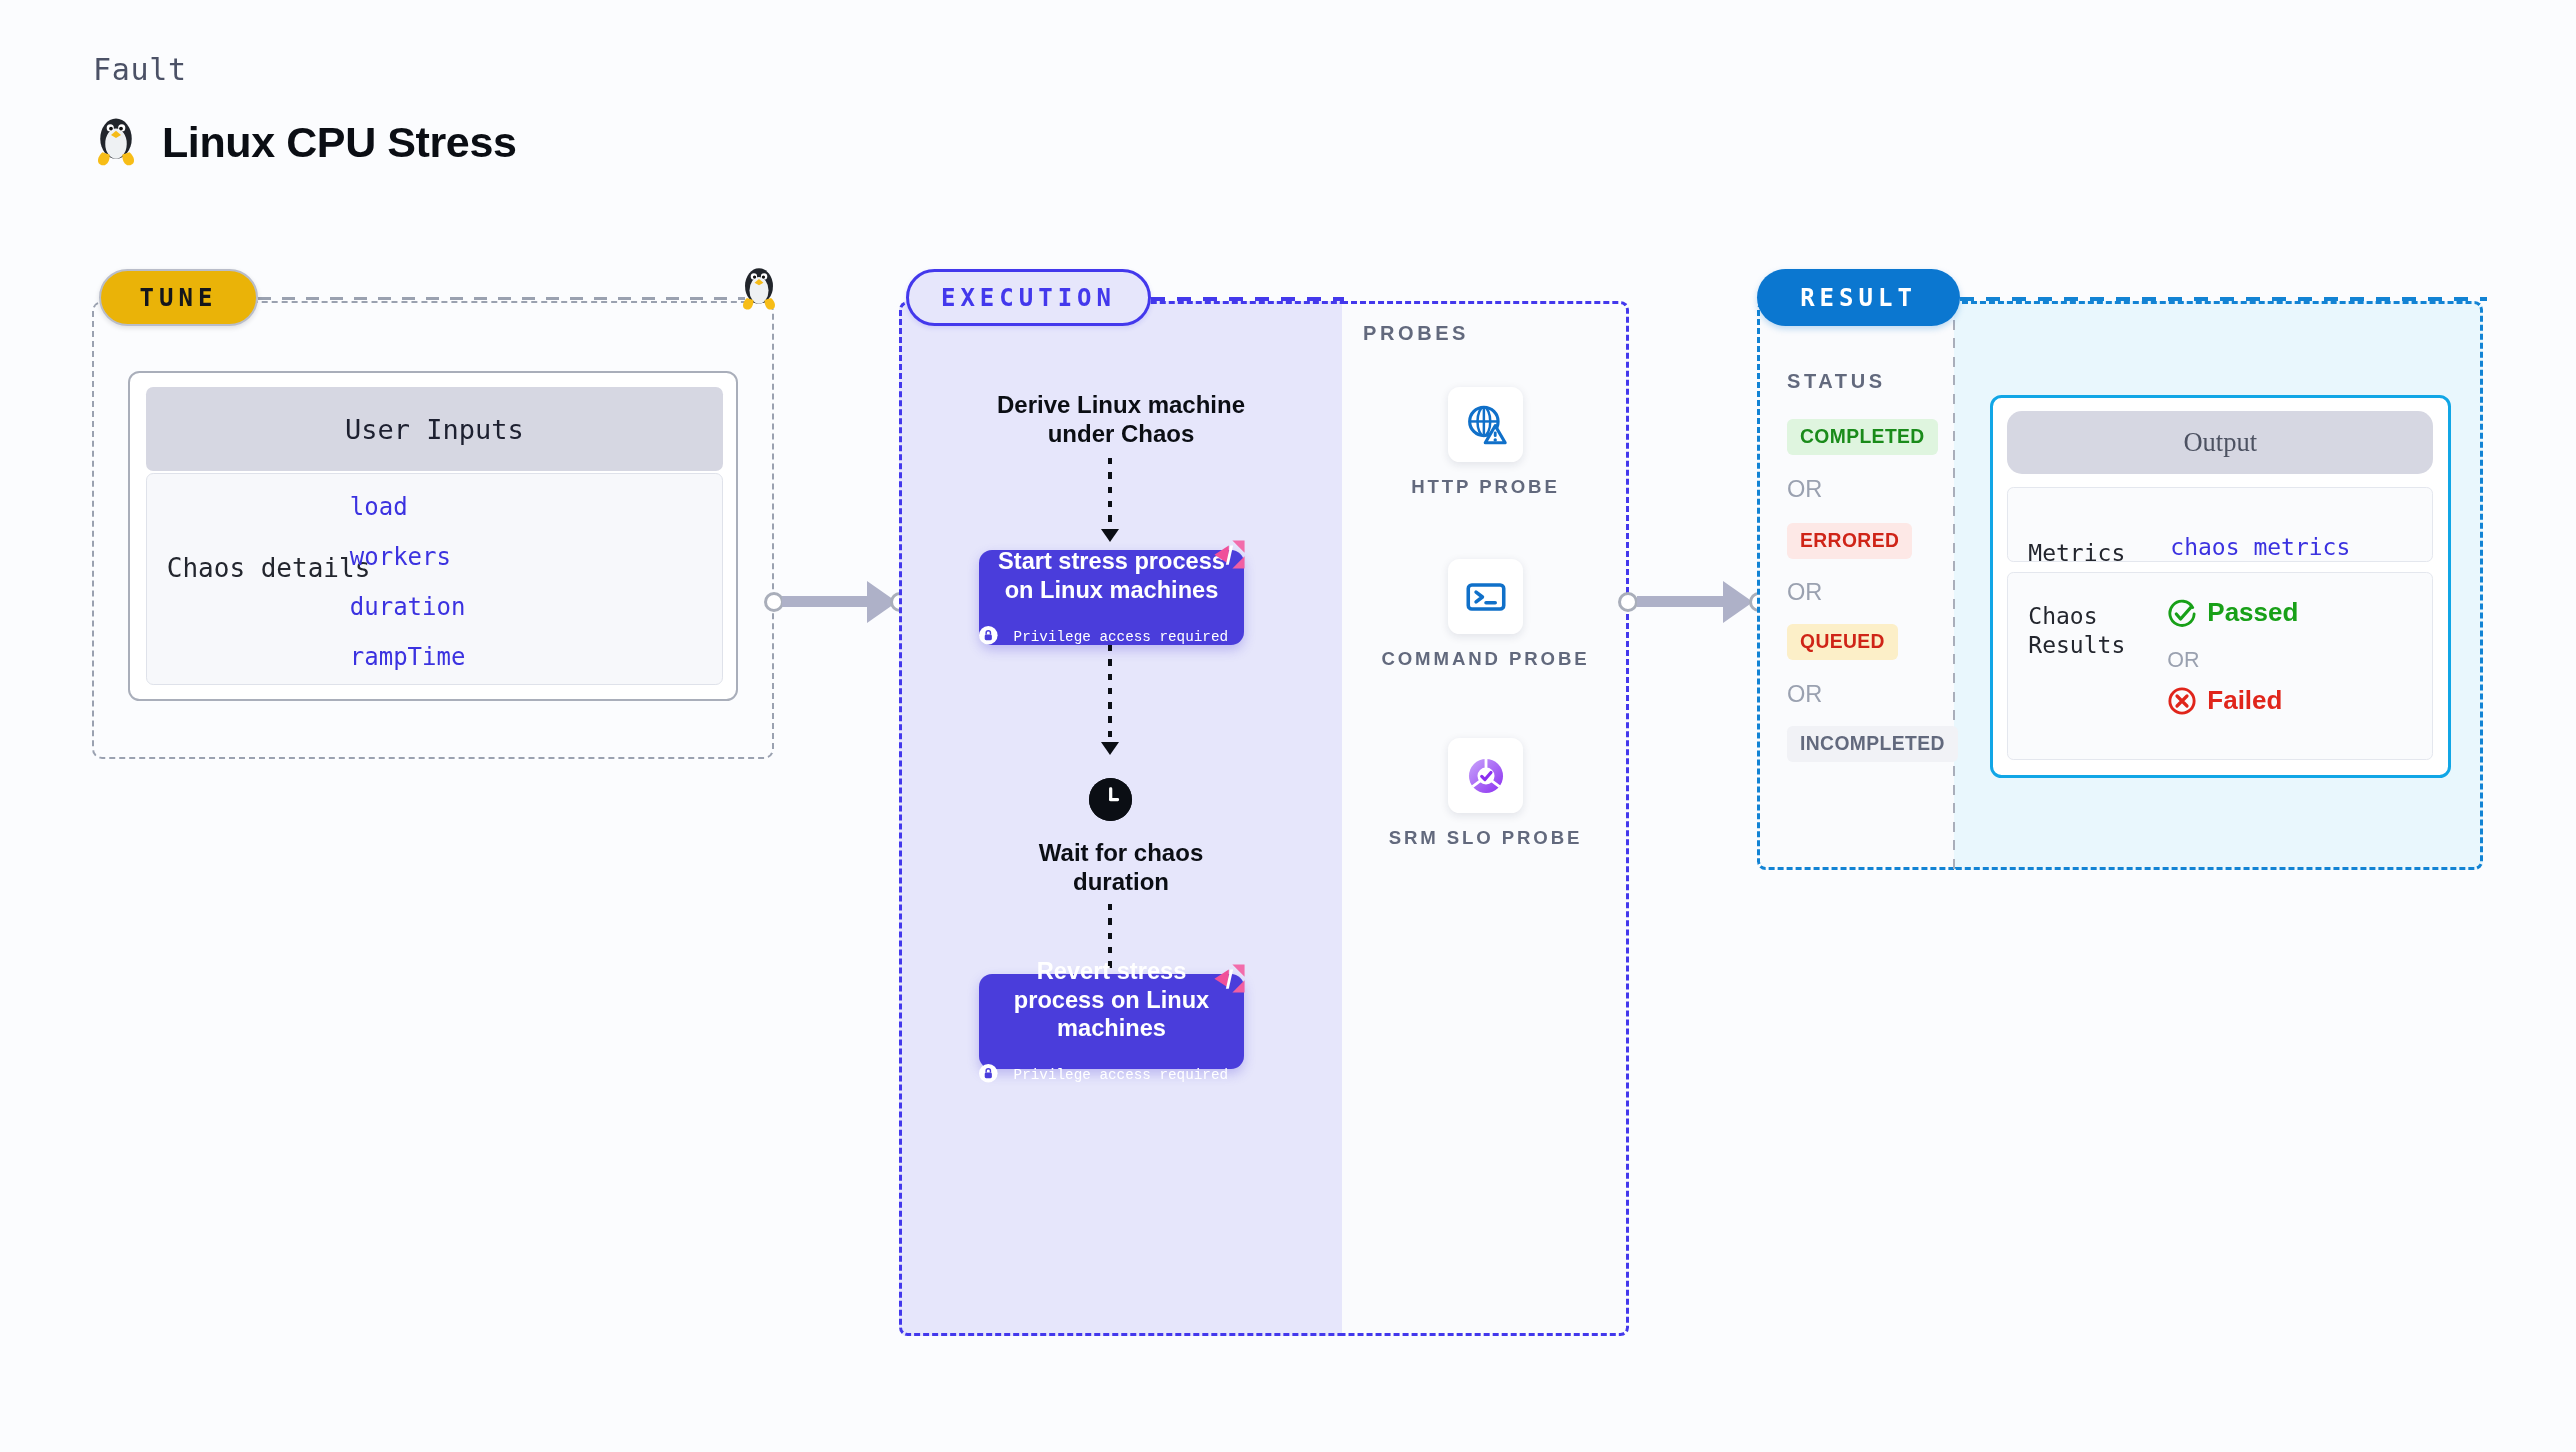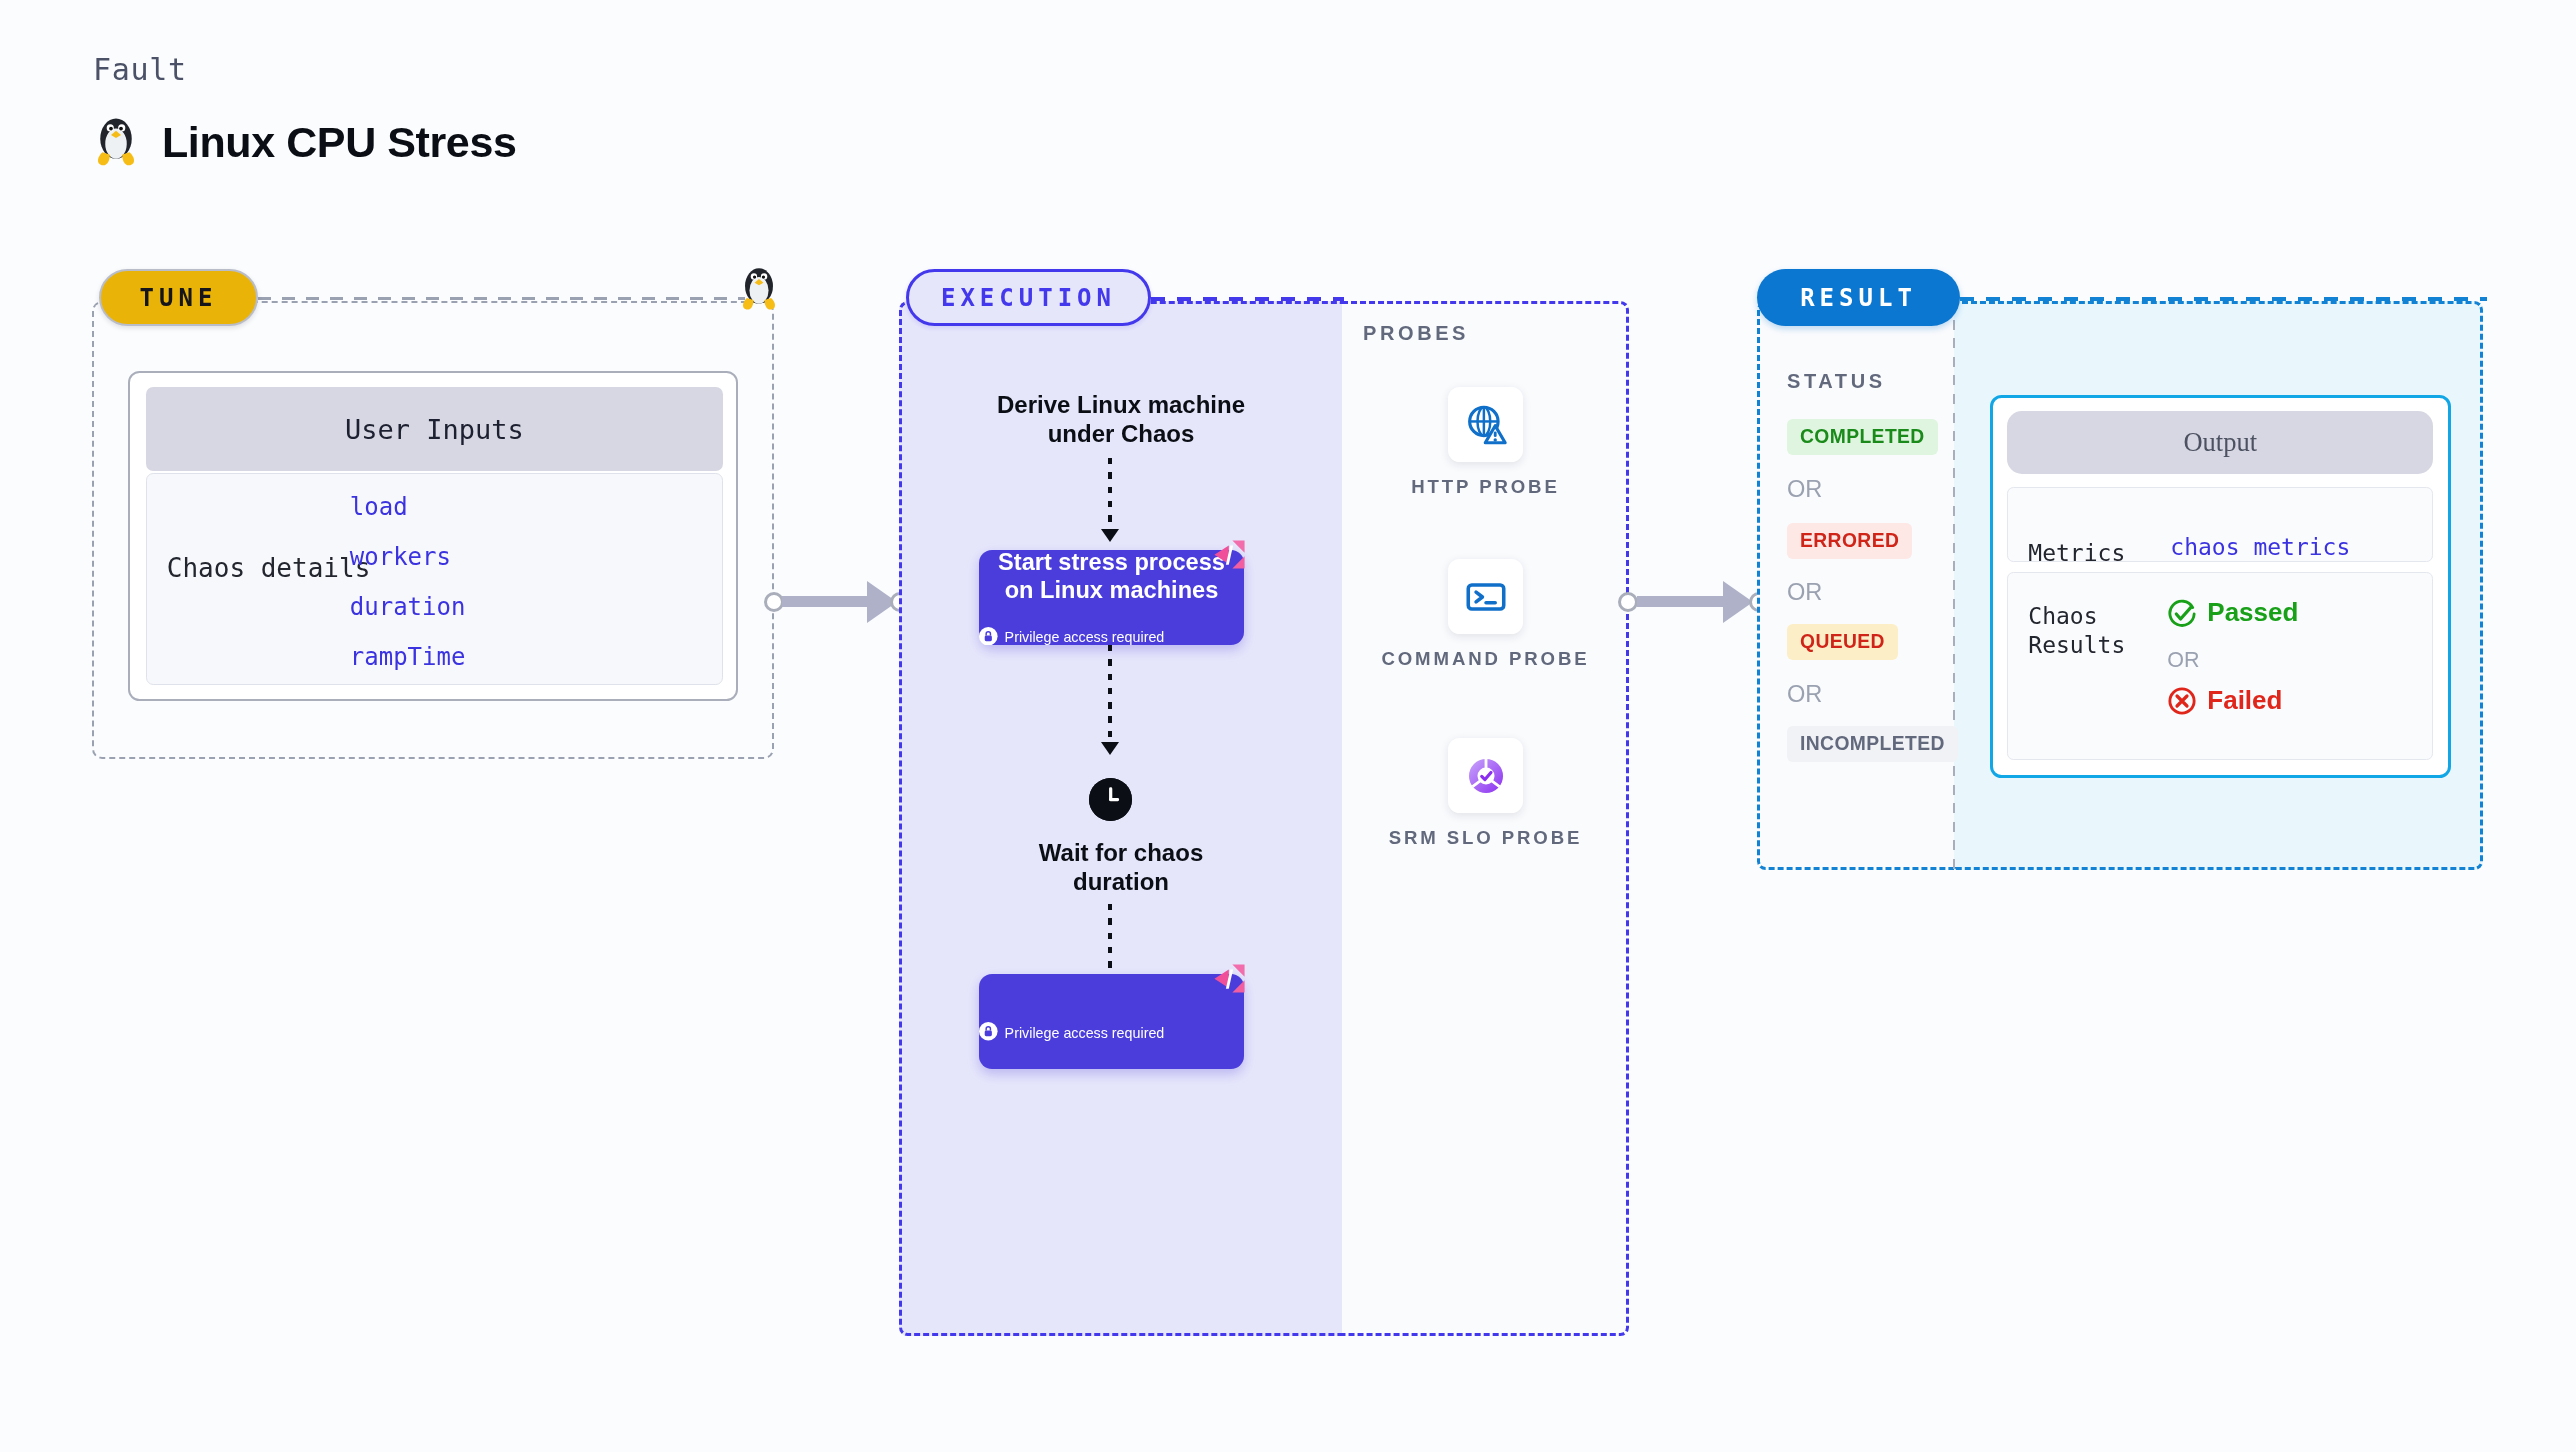--- a/index.html
+++ b/index.html
@@ -180,21 +180,21 @@
   .purple-box{
     position:absolute;background:#4a3ddb;border-radius:13px;
     box-shadow:0 5px 11.5px rgba(74,61,219,0.28);
     display:flex;flex-direction:column;justify-content:center;
     box-sizing:border-box;
   }
   .purple-box .pb-title{
     color:#ffffff;font-weight:bold;font-size:23.6px;line-height:1.2;text-align:center;
     padding:0 15.8px;
   }
-  .priv-row{display:flex;align-items:center;gap:7px;margin-top:22px;}
+  .priv-row{display:flex;align-items:center;gap:16px;margin-top:22px;font-family:Liberation Mono, monospace;}
   .priv-row .pr-text{color:#ffffff;font-size:14.3px;}
 
   
   .probe-item{position:absolute;width:287px;text-align:center;}
   .probe-tile{
     width:75px;height:75px;margin:0 auto;background:#ffffff;border-radius:11.5px;
     box-shadow:0 2.9px 8.6px rgba(24,30,55,0.10);
     display:flex;align-items:center;justify-content:center;
   }
   .probe-name{
@@ -342,20 +342,21 @@
       <circle cx="30" cy="30" r="30" fill="#0b0e14"></circle>
       <rect x="28" y="13" width="4.5" height="19" rx="2" fill="#ffffff"></rect>
       <rect x="28" y="28" width="14" height="4.5" rx="2" fill="#ffffff"></rect>
     </svg>
   </div>
   <div class="flow-title" style="left:1003px;top:838px;width:236px;">Wait for chaos duration</div>
   <div class="dotline" style="left:1108px;top:904px;height:80px;"></div>
   <div class="dotarrow" style="left:1101px;top:983px;"></div>
 
   <div class="purple-box" style="left:979px;top:974px;width:265px;height:95px;">
+    <div class="pb-title">Revert stress process on Linux machines</div>
     <div class="priv-row">
       <span>
         <svg width="18.6" height="18.6" viewBox="0 0 26 26">
           <circle cx="13" cy="13" r="13" fill="#ffffff"></circle>
           <rect x="8" y="12" width="10" height="8" rx="2" fill="#4a3ddb"></rect>
           <path d="M10 12 v-2.4 a3 3 0 0 1 6 0 V12" fill="none" stroke="#4a3ddb" stroke-width="2"></path>
         </svg>
       </span>
       <span class="pr-text">Privilege access required</span>
     </div>

